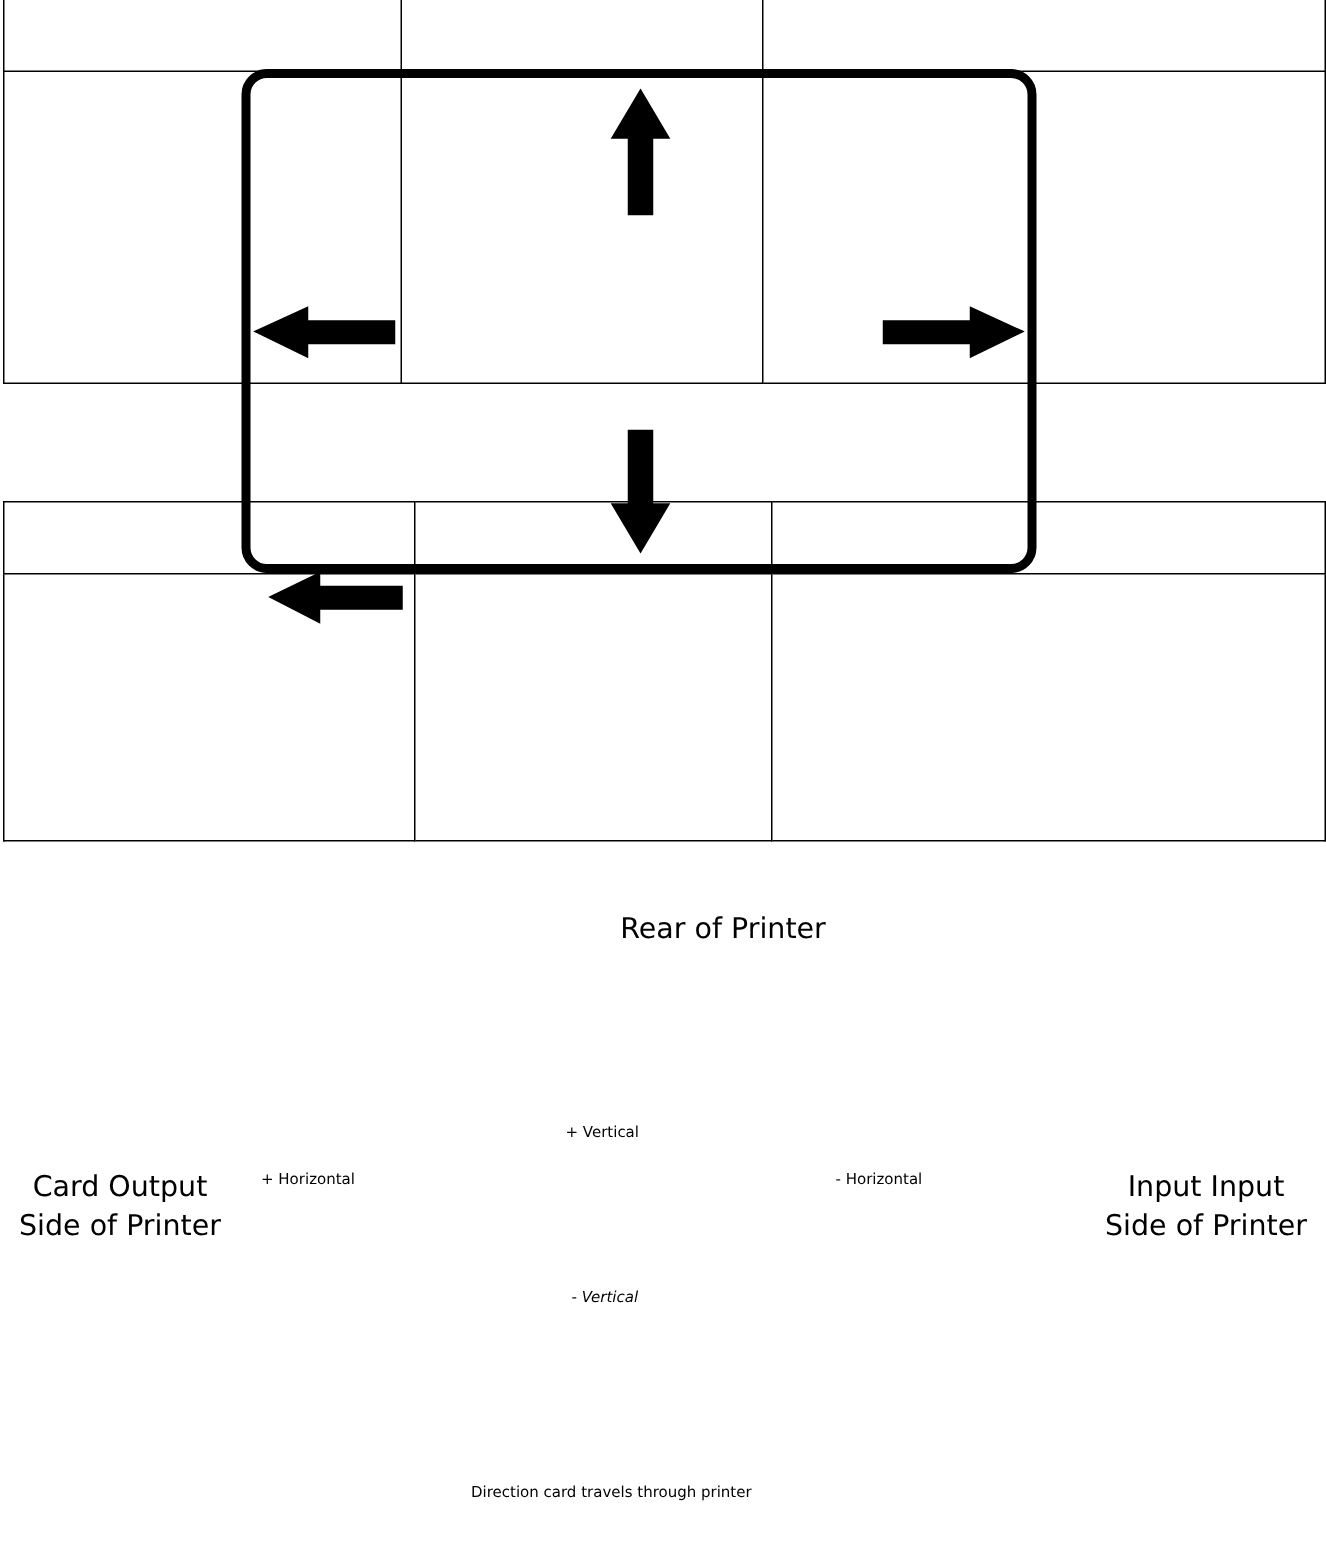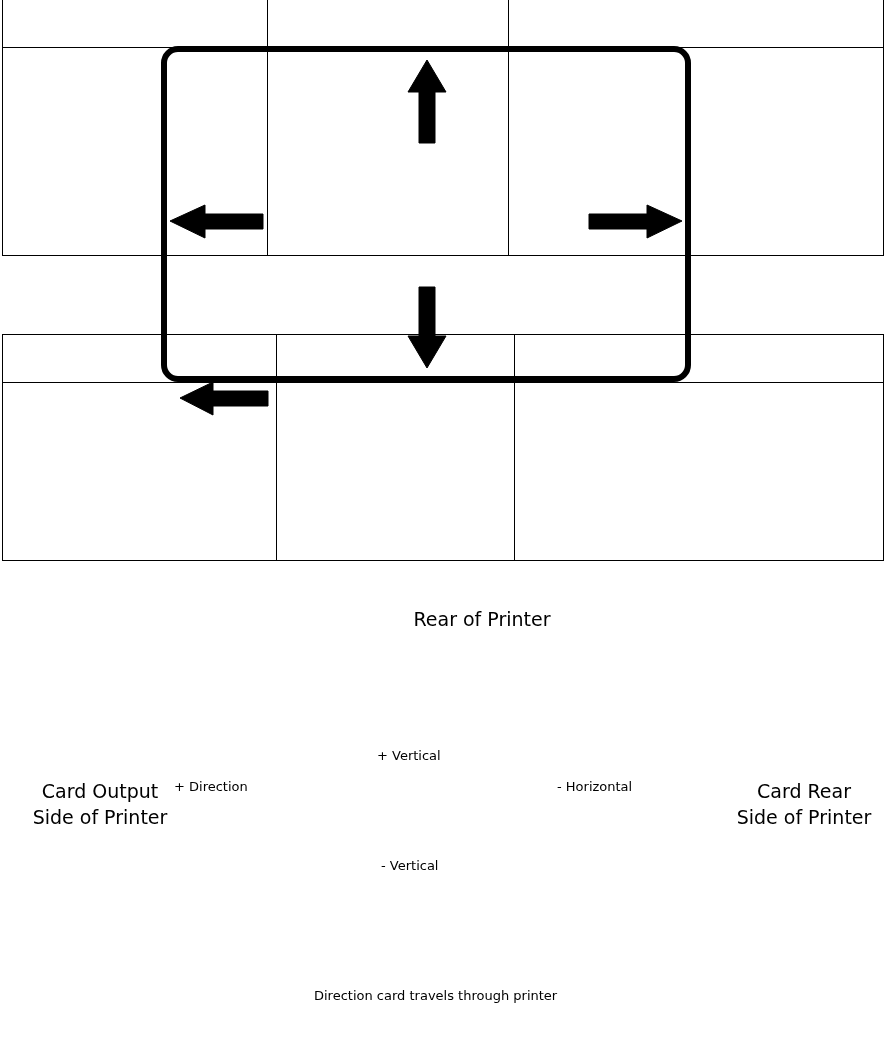--- a/index.html
+++ b/index.html
@@ -76,21 +76,21 @@
     color: #000000;
     white-space: nowrap;
     letter-spacing: 0px;
   }
 
   .lbl-big {
     font-size: 19px;
     line-height: 26px;
   }
   .lbl-small {
-    font-size: 13px;
+    font-size: 10px;
     line-height: 19px;
   }
 
   #label-rear {
     left: 0px;
     top: 606px;
     width: 884px;
     text-align: center;
     padding-left: 40px;
   }
@@ -98,21 +98,20 @@
     left: 0px;
     top: 1010px;
     width: 884px;
     text-align: center;
   }
   #label-card-output {
     left: 0px;
     top: 778px;
     width: 160px;
     text-align: center;
-    padding-left: 20px;
   }
   #label-card-input {
     left: 724px;
     top: 778px;
     width: 160px;
     text-align: center;
   }
   #label-plus-horizontal {
     left: 174px;
     top: 777px;
@@ -121,20 +120,21 @@
     left: 557px;
     top: 777px;
   }
   #label-plus-vertical {
     left: 377px;
     top: 746px;
   }
   #label-minus-vertical {
     left: 381px;
     top: 856px;
+    font-style: italic;
   }
   #label-direction {
     left: 270px;
     top: 986px;
     margin-left: 44px;
   }
 </style>
 </head>
 <body>
 
@@ -197,25 +197,25 @@
 
   <div class="diagram-label lbl-big" id="label-rear">Rear of Printer</div>
 
 
   <div class="diagram-label lbl-big" id="label-card-output">
     <div>Card Output</div>
     <div>Side of Printer</div>
   </div>
 
   <div class="diagram-label lbl-big" id="label-card-input">
-    <div>Card Rear</div>
+    <div>Input Input</div>
     <div>Side of Printer</div>
   </div>
 
-  <div class="diagram-label lbl-small" id="label-plus-horizontal">+ Direction</div>
+  <div class="diagram-label lbl-small" id="label-plus-horizontal">+ Horizontal</div>
 
   <div class="diagram-label lbl-small" id="label-minus-horizontal">- Horizontal</div>
 
   <div class="diagram-label lbl-small" id="label-plus-vertical">+ Vertical</div>
 
   <div class="diagram-label lbl-small" id="label-minus-vertical">- Vertical</div>
 
   <div class="diagram-label lbl-small" id="label-direction">Direction card travels through printer</div>
 </div>
 

